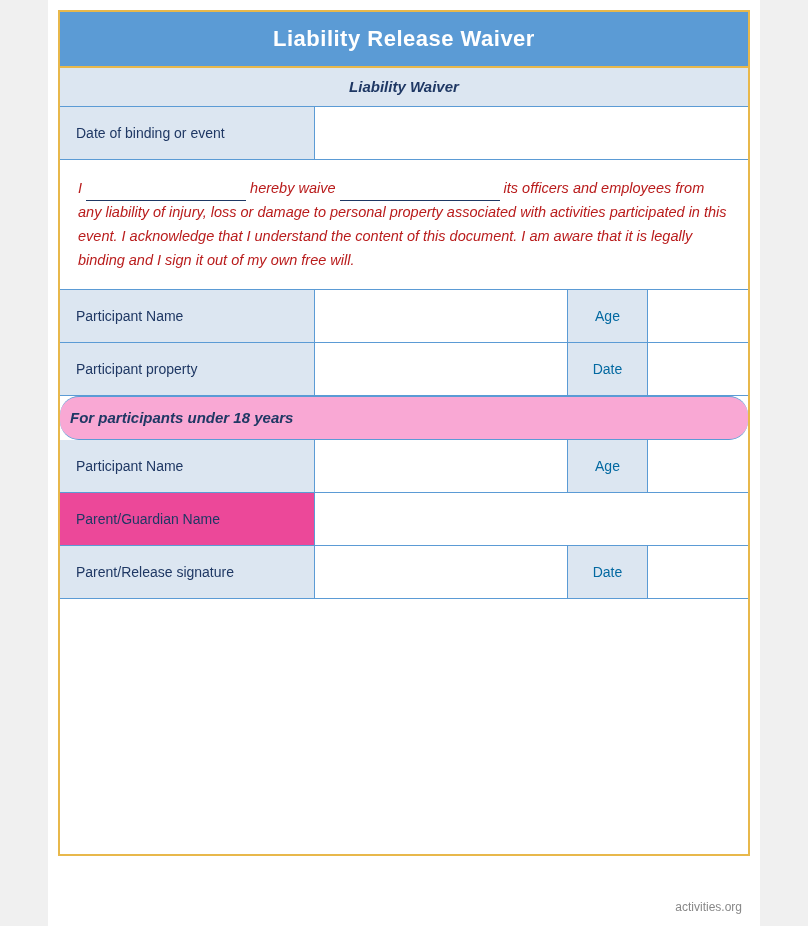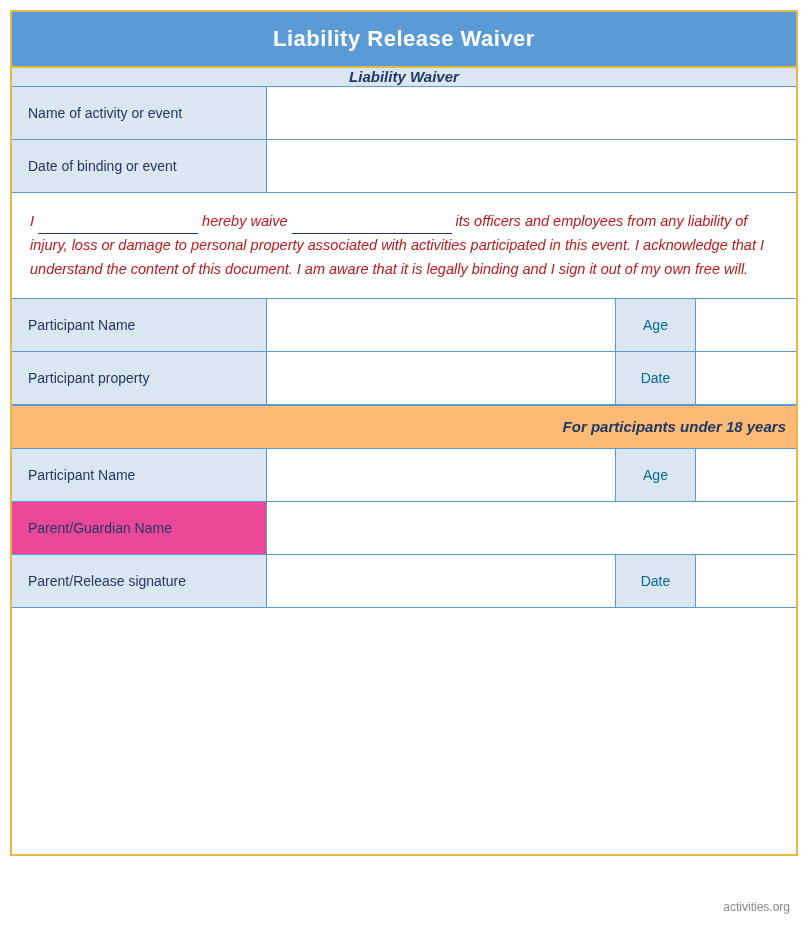--- a/index.html
+++ b/index.html
@@ -11,21 +11,21 @@
     body {
       background: #f0f0f0;
       display: flex;
       justify-content: center;
       align-items: center;
       min-height: 100vh;
       font-family: Arial, sans-serif;
     }
 
     .page-wrapper {
-      width: 808px;
+      width: 712px;
       min-height: 926px;
       background: white;
       padding: 10px;
       display: flex;
       flex-direction: column;
       gap: 40px;
     }
 
     .form-container {
       border: 2px solid #e8b84b;
@@ -45,20 +45,21 @@
       color: white;
       font-size: 22px;
       font-weight: bold;
       letter-spacing: 0.5px;
     }
 
     
     .subtitle-row {
       background: #dce6f1;
       text-align: center;
+      padding: 10px;
       border-bottom: 1px solid #5b9bd5;
     }
 
     .subtitle-text {
       font-style: italic;
       font-weight: bold;
       font-size: 15px;
       color: #1f3864;
     }
 
@@ -146,25 +147,26 @@
 
     .age-date-value {
       background: white;
       min-width: 100px;
       padding: 14px 10px;
       min-height: 52px;
     }
 
     
     .section-header-row {
-      background: #fdba74;
-      text-align: right;
+      background: #f9a8d4;
+      text-align: left;
       padding: 12px 10px;
       border-bottom: 1px solid #5b9bd5;
       border-top: 1px solid #5b9bd5;
+      border-radius: 19px;
     }
 
     .section-header-text {
       font-style: italic;
       font-weight: bold;
       font-size: 15px;
       color: #1f3864;
     }
 
     
@@ -205,24 +207,20 @@
   <div class="form-container">
 
     <div class="form-title-row">
       <span class="form-title">Liability Release Waiver</span>
     </div>
 
     <div class="subtitle-row">
       <span class="subtitle-text">Liability Waiver</span>
     </div>
 
-    <div class="field-row">
-      <div class="field-label">Name of activity or event</div>
-      <div class="field-value"></div>
-    </div>
 
     <div class="field-row">
       <div class="field-label">Date of binding or event</div>
       <div class="field-value"></div>
     </div>
 
     <div class="waiver-text-row">
       <p class="waiver-text">
         <span>I </span>
         <span class="waiver-blank">&nbsp;&nbsp;&nbsp;&nbsp;&nbsp;&nbsp;&nbsp;&nbsp;&nbsp;&nbsp;&nbsp;&nbsp;&nbsp;&nbsp;&nbsp;&nbsp;&nbsp;&nbsp;&nbsp;&nbsp;</span>

